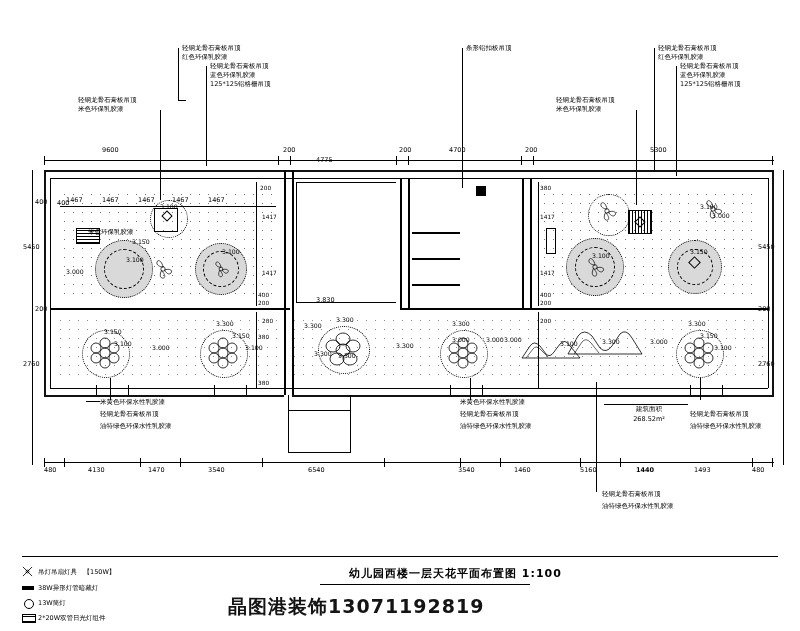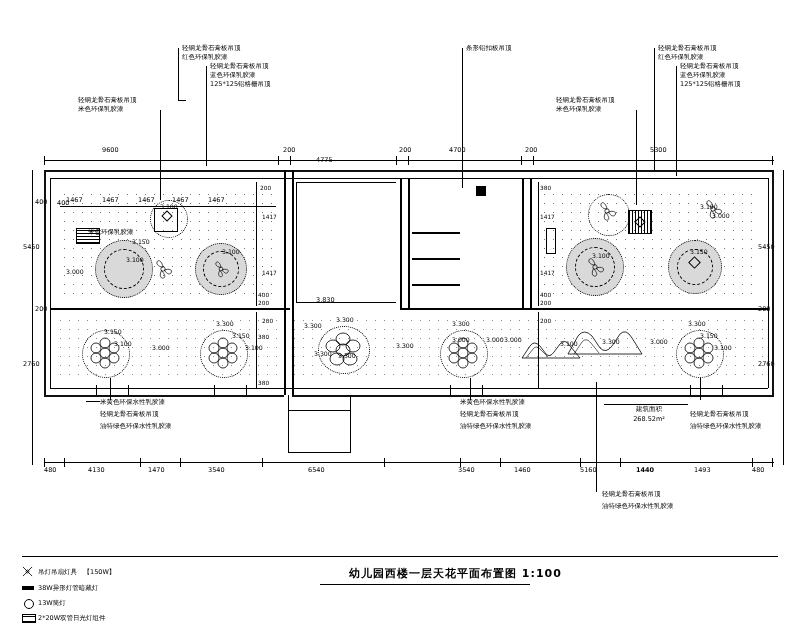--- a/index.html
+++ b/index.html
@@ -449,14 +449,15 @@
     <span>13W筒灯</span>
   </div>
   <div class="legsym" style="left:24px;top:599px;width:8px;height:8px;border:1px solid #000;border-radius:50%;"></div>
 
   <div class="legend" style="left:38px;top:612px;">
     <span>2*20W双管日光灯组件</span>
   </div>
   <div class="legsym" style="left:22px;top:614px;width:12px;height:7px;border:1px solid #000;
        background:repeating-linear-gradient(0deg,#000 0 .5px,transparent .5px 2.5px);"></div>
 
+  <div class="wm" style="left:228px;top:594px;">晶图港装饰13071192819</div>
 
 </div>
 
 </body></html>

